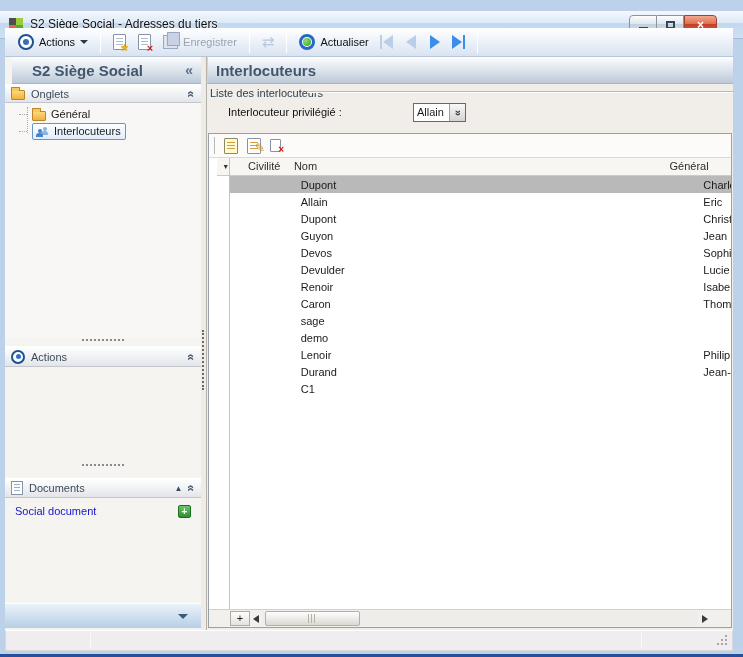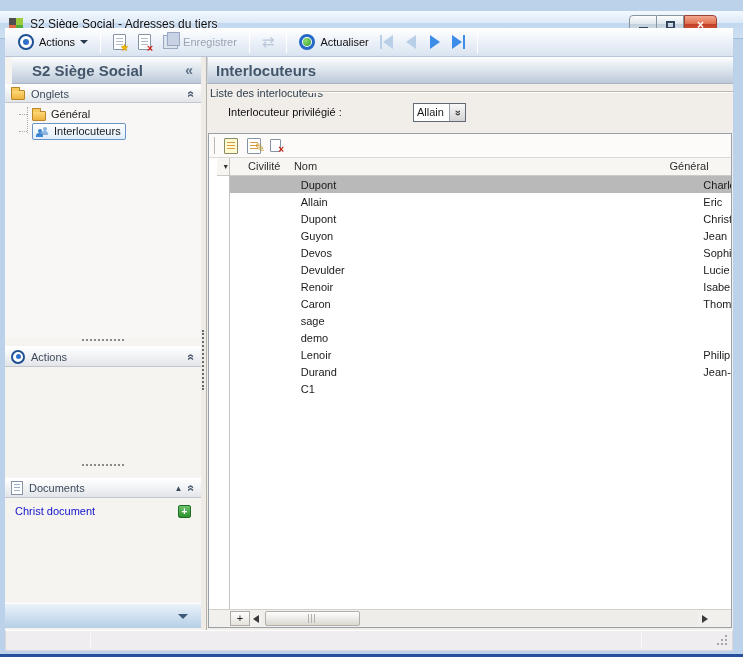--- a/index.html
+++ b/index.html
@@ -289,21 +289,21 @@
       </div>
 
     <div class="section-header sec-documents">
       <span class="icon-doc"></span>
       <span>Documents</span>
       <span class="up-small">▲</span>
       <span class="chev-dbl nomargin">«</span>
     </div>
 
     <div class="doc-link-row">
-      <span class="doc-link">Christ document</span>
+      <span class="doc-link">Social document</span>
       <span class="btn-plus">+</span>
     </div>
 
     <div class="sidebar-bottom">
       <span class="down-tri"></span>
     </div>
   </div>
 
   <div class="vsplit">
     <span class="grip-dots"></span>

